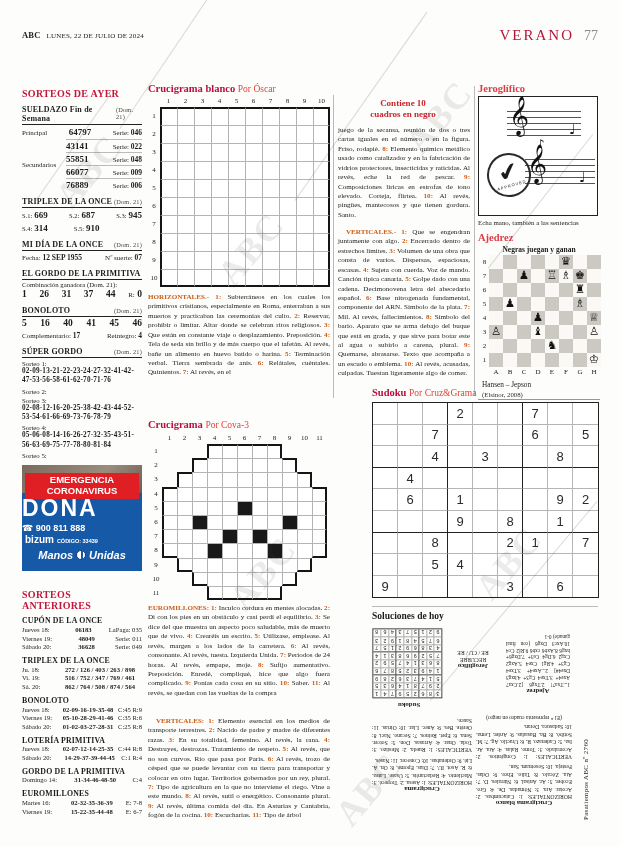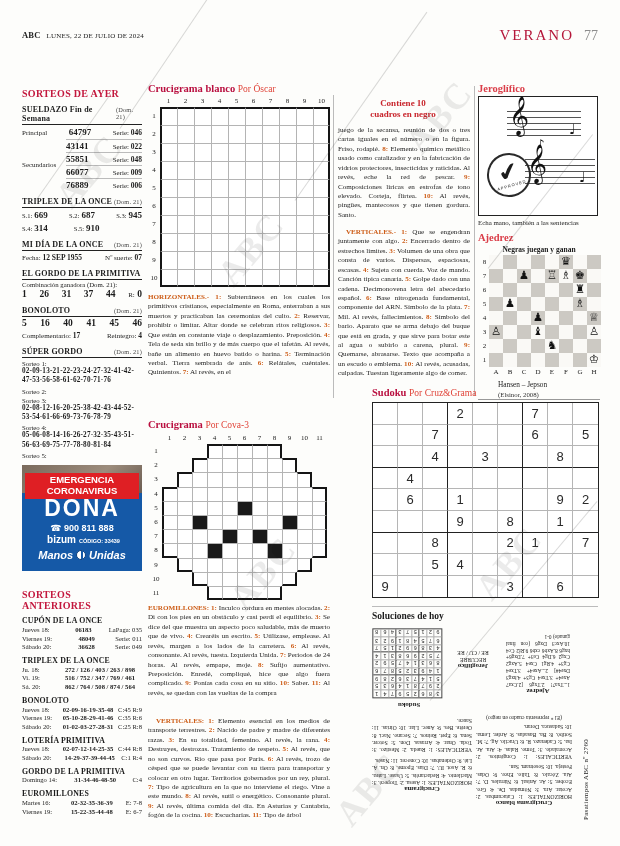--- a/index.html
+++ b/index.html
@@ -38,21 +38,21 @@
 .ant-h{font-size:7.8px;font-weight:bold;letter-spacing:.2px;margin-top:5px}
 .ant-row{display:flex;justify-content:space-between;font-size:6.6px;padding:.8px 0}
 .ant-row .l{width:36px;flex:none}
 .ant-row .r{text-align:right;flex:none}
 .ant-row .v{font-weight:bold}
 
 .ad{margin-top:6px;width:120px;height:118px;position:relative;font-family:"Liberation Sans","DejaVu Sans",sans-serif}
 .ad-photo{height:28px;background:linear-gradient(135deg,#7a6a5c,#9c8c7c 60%,#6b5d52)}
 .ad-banner{position:absolute;left:3px;top:8px;right:3px;background:#df1f24;color:#fff;text-align:center;
   font-weight:bold;font-size:9.5px;line-height:1.15;padding:2px 0}
-.ad-blue{height:78px;background:#1559a7;color:#fff;text-align:center;padding-top:2px}
+.ad-blue{height:78px;background:#1559a7;color:#fff;padding-top:2px}
 .ad-dona{font-size:23px;font-weight:bold;letter-spacing:2px}
 .ad-phone{font-size:9px;font-weight:bold;margin-top:1px}
 .ad-bizum{font-size:10px;font-style:italic;font-weight:bold;margin-top:1px}
 .ad-bizum span{font-size:5.5px;font-style:normal;vertical-align:1px;margin-left:3px}
 .ad-manos{display:flex;justify-content:center;align-items:center;gap:3px;font-size:11px;font-weight:bold;font-style:italic;margin-top:3px}
 .globe{width:10px;height:10px;border-radius:50%;background:#fff;border:1px solid #0d3f7c;position:relative}
 .globe:after{content:"";position:absolute;left:4px;top:0;width:2px;height:100%;background:#1559a7}
 
 .puz-title{position:absolute;font-size:10.5px;font-weight:bold;color:#b90f3f}
 .puz-title .by{font-weight:normal;font-size:9.5px;color:#e04338}
@@ -720,21 +720,21 @@
       <div class="blab"></div>
       <div class="blab">A</div>
       <div class="blab">B</div>
       <div class="blab">C</div>
       <div class="blab">D</div>
       <div class="blab">E</div>
       <div class="blab">F</div>
       <div class="blab">G</div>
       <div class="blab">H</div>
     </div>
-  <div class="aj-cap" style="left:498px;top:380px">
+  <div class="aj-cap" style="left:482px;top:380px">
     <div>Hansen – Jepson</div>
     <div class="ev">(Elsinor, 2008)</div>
   </div>
 
   <div class="hrule" style="left:478px;top:399px;width:122px"></div>
   <div class="puz-title" style="left:372px;top:387px">
     <span>Sudoku</span>
     <span class="by"> <span>Por Cruz&amp;Grama</span></span>
   </div>
   <div id="sd-grid" style="position: absolute; left: 372px; top: 402px; border: 1.8px solid rgb(34, 34, 34); display: grid; background: rgb(255, 255, 255); grid-template-columns: repeat(9, 25px); grid-template-rows: repeat(9, 21.6px);">

